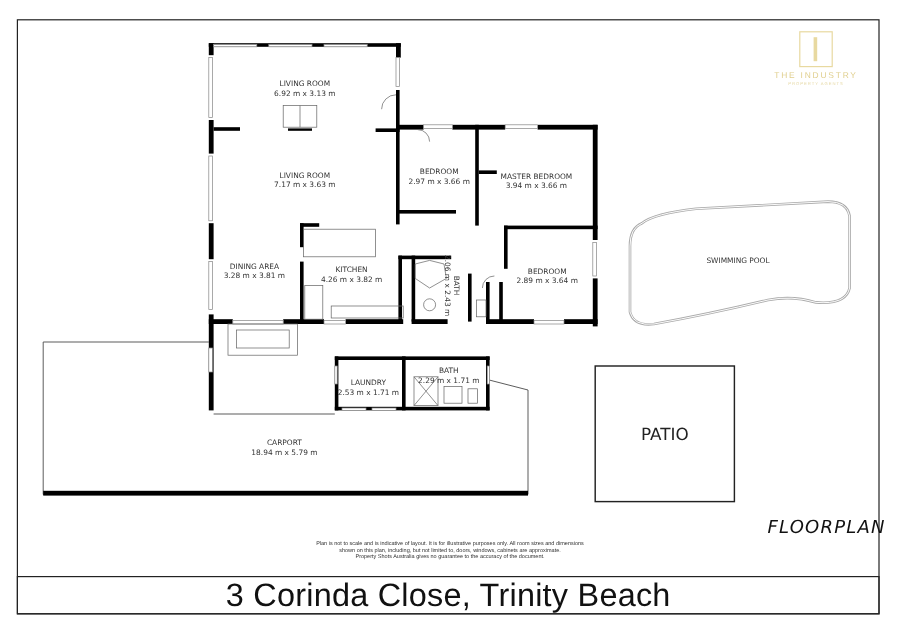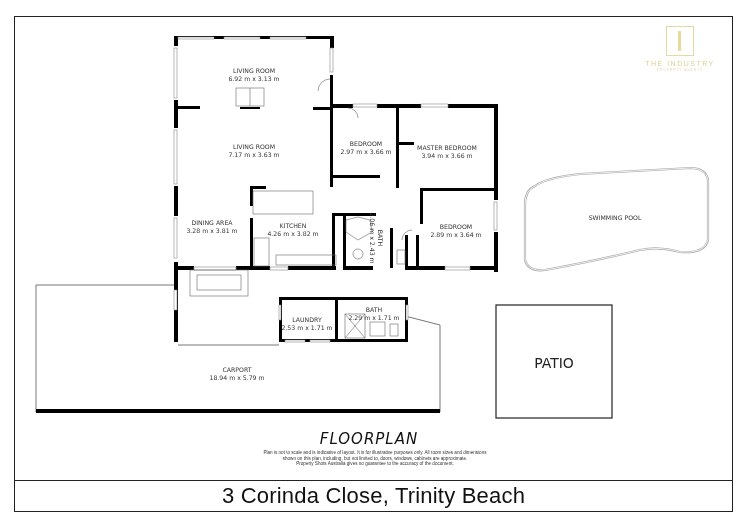--- a/index.html
+++ b/index.html
@@ -1,23 +1,23 @@
 <!DOCTYPE html>
 <html><head>
 <meta charset="utf-8">
 <style>
   html, body { margin: 0; padding: 0; background: #ffffff; }
   body { width: 750px; height: 530px; position: relative; overflow: hidden; font-family: "DejaVu Sans", sans-serif; }
   .frame { position: absolute; left: 14px; top: 16px; width: 719px; height: 496px; border: 1.5px solid #222; box-sizing: border-box; }
   .title-bar { position: absolute; left: 14px; top: 480px; width: 719px; height: 32px; border: 1.5px solid #222; box-sizing: border-box; display: flex; align-items: center; justify-content: center; }
-  .title-text { font-family: "Liberation Sans", sans-serif; font-size: 22px; color: #111; letter-spacing: 0.2px; }
+  .title-text { font-family: "Liberation Sans", sans-serif; font-size: 27px; color: #111; letter-spacing: 0.2px; }
   .plan-svg { position: absolute; left: 0; top: 0; }
   .room-label { position: absolute; font-family: "DejaVu Sans", sans-serif; font-size: 6.2px; color: #333; text-align: center; line-height: 7.5px; white-space: nowrap; transform: translateX(-50%); }
   .big-label { font-size: 14px; color: #222; }
-  .floorplan-heading { position: absolute; left: 0; width: 738px; top: 430px; text-align: center; font-family: "DejaVu Sans", sans-serif; font-style: italic; font-size: 15px; letter-spacing: 1px; color: #111; }
+  .floorplan-heading { position: absolute; left: 0; width: 738px; top: 430px; text-align: right; font-family: "DejaVu Sans", sans-serif; font-style: italic; font-size: 15px; letter-spacing: 1px; color: #111; }
   .disclaimer { position: absolute; left: 0; width: 750px; top: 450px; text-align: center; font-family: "Liberation Sans", sans-serif; font-size: 4.6px; line-height: 5.6px; color: #333; }
   .logo { position: absolute; left: 640px; top: 26px; width: 80px; text-align: center; }
   .logo-mark { width: 26px; height: 28px; margin: 0 auto; border: 1px solid #e8d9a0; position: relative; }
   .logo-mark .bar { position: absolute; left: 11px; top: 4px; width: 3px; height: 20px; background: #e8d9a0; }
   .logo-name { font-family: "Liberation Sans", sans-serif; font-size: 7px; letter-spacing: 1.5px; color: #e0cf8e; margin-top: 4px; }
   .logo-sub { font-family: "Liberation Sans", sans-serif; font-size: 3.5px; letter-spacing: 0.8px; color: #e6d9a6; margin-top: 1px; }
 </style>
 </head>
 <body>
 

